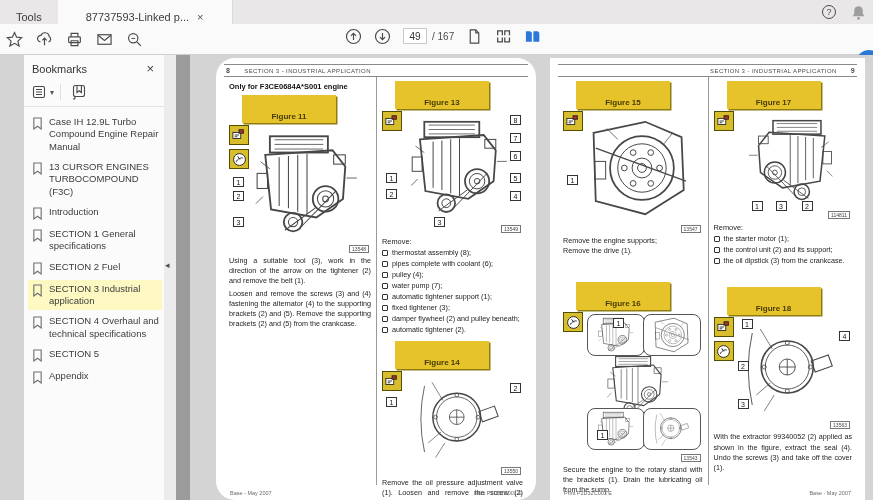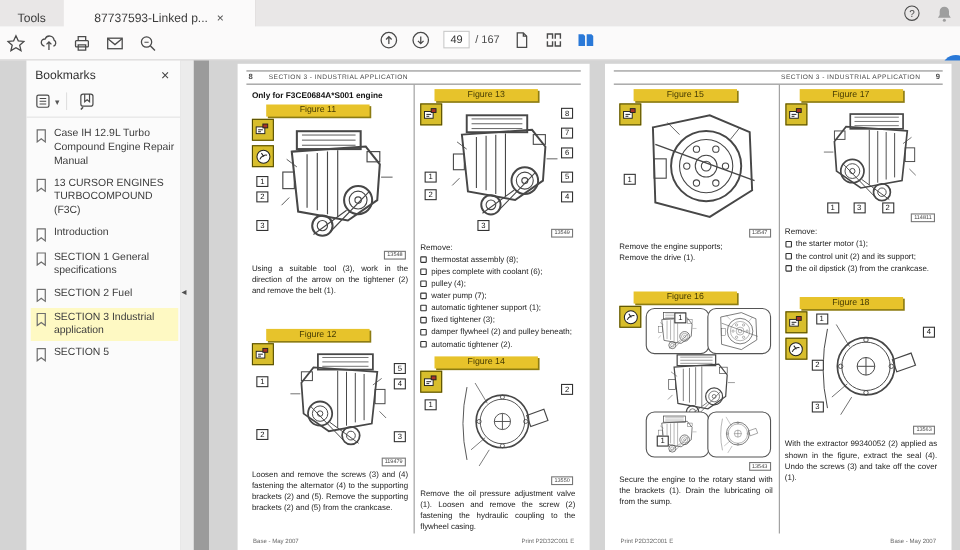--- a/index.html
+++ b/index.html
@@ -45,35 +45,35 @@
   .bm svg { flex:none; margin-top:1px; }
   .bm span { font-size:9.5px; line-height:1.3; color:#3c3c3c; }
   .sb-gutter { width:12px; background:#ececec; position:relative; }
   .sb-collapse { position:absolute; left:1px; top:206px; font-size:9px; color:#4f4f4f; line-height:1; }
   .splitbar { width:14px; background:#9b9b9b; }
   .content { flex:1; position:relative; background:#d4d4d4; overflow:hidden; }
   .vscroll { width:16px; background:#a3a3a3; }
 
   
   .page { position:absolute; top:3px; height:442px; background:#fff; }
-  .page-l { left:26px; width:320px; }
+  .page-l { left:26px; width:320px;border-radius:19px; }
   .page-r { left:360px; width:315px; }
   .page-hdr { margin:6px 8px 0 8px; border-top:1px solid #8a8a8a; border-bottom:1px solid #8a8a8a;
     height:13px; display:flex; align-items:center; font-size:6px; letter-spacing:.4px; color:#4a4a4a; }
   .page-hdr .num { font-weight:bold; font-size:7px; }
   .hdr-l .num { margin:0 14px 0 2px; }
   .hdr-r { justify-content:flex-end; } .hdr-r .num { margin:0 2px 0 14px; }
   .cols { display:flex; padding:0 8px; height:408px; }
   .col { width:50%; padding:0 5px; position:relative; }
   .col + .col { border-left:1px solid #9a9a9a; }
 
   .onlyfor { margin-top:5px; font-size:7.5px; font-weight:bold; color:#111; }
   .fig { position:relative; }
-  .fig-banner { width:94px; margin:4px 0 2px 13px; background:#e7c32b; color:#463c03; font-weight:normal;
-    font-size:8px; text-align:center; padding:0 0 2px 0; box-shadow:1.5px 1.5px 0 #8d7c12; }
+  .fig-banner { width:94px; margin:4px 0 2px 13px; background:#e7c32b; color:#463c03; font-weight:bold;
+    font-size:8px; text-align:center; padding:17px 0 2px 0; box-shadow:1.5px 1.5px 0 #8d7c12; }
   .art { position:relative; margin-top:2px; }
   .art svg.lineart { position:absolute; left:18px; top:2px; right:4px; bottom:10px;
     width:calc(100% - 22px); height:calc(100% - 12px); }
   .icon-sq { position:absolute; left:0; width:20px; height:20px; background:#d8be2c;
     border:1px solid #554d02; display:flex; align-items:center; justify-content:center; z-index:3; }
   .icon-sq.second { top:24px; }
   .callout { position:absolute; z-index:2; min-width:11px; height:10px; border:1px solid #333;
     background:#fff; font-size:7px; line-height:9px; text-align:center; padding:0 1px; color:#111; }
   .ref { position:absolute; right:2px; bottom:0; border:1px solid #777; background:#fff;
     font-size:5px; color:#444; padding:0 2px; z-index:2; }
@@ -268,21 +268,33 @@
         <div class="bm sel">
           <svg width="11" height="13" viewBox="0 0 12 14">
               <path d="M2 1h8v12l-4-3-4 3z" fill="none" stroke="#6e6e6e" stroke-width="1.2"></path>
             </svg>
           <span>SECTION 3 Industrial application</span>
         </div>
         <div class="bm">
           <svg width="11" height="13" viewBox="0 0 12 14">
               <path d="M2 1h8v12l-4-3-4 3z" fill="none" stroke="#6e6e6e" stroke-width="1.2"></path>
             </svg>
+          <span>SECTION 4 Overhaul and technical specifications</span>
+        </div>
+        <div class="bm">
+          <svg width="11" height="13" viewBox="0 0 12 14">
+              <path d="M2 1h8v12l-4-3-4 3z" fill="none" stroke="#6e6e6e" stroke-width="1.2"></path>
+            </svg>
           <span>SECTION 5</span>
+        </div>
+        <div class="bm">
+          <svg width="11" height="13" viewBox="0 0 12 14">
+              <path d="M2 1h8v12l-4-3-4 3z" fill="none" stroke="#6e6e6e" stroke-width="1.2"></path>
+            </svg>
+          <span>Appendix</span>
         </div>
       </div>
     </div>
     <div class="sb-gutter">
       <span class="sb-collapse">◂</span>
     </div>
     <div class="splitbar"></div>
 
     <div class="content">
 
@@ -313,41 +325,20 @@
                 <svg class="lineart" viewBox="0 0 100 100" preserveAspectRatio="xMidYMid meet">
                     <use href="#sym-engine"></use>
                   </svg>
                 <span class="callout" style="left:4px;top:52px">1</span>
                 <span class="callout" style="left:4px;top:66px">2</span>
                 <span class="callout" style="left:4px;top:92px">3</span>
                 <span class="ref">13548</span>
               </div>
             </div>
             <div class="caption">Using a suitable tool (3), work in the direction of the arrow on the tightener (2) and remove the belt (1).</div>
-            <div class="fig" style="margin-top:30px">
-              <div class="fig-banner">Figure 12</div>
-              <div class="art" style="height:112px;">
-                <span class="icon-sq" style="top:0">
-                  <svg width="14" height="14" viewBox="0 0 16 16">
-                      <rect x="1" y="5" width="9" height="7" fill="#fff" stroke="#222"></rect>
-                      <rect x="8" y="2" width="5" height="4" fill="#a93326" stroke="#222"></rect>
-                      <path d="M3 8h5M3 10h3" stroke="#222"></path>
-                    </svg>
-                </span>
-                <svg class="lineart" viewBox="0 0 100 100" preserveAspectRatio="xMidYMid meet" style="transform:scaleX(-1)">
-                    <use href="#sym-engine"></use>
-                  </svg>
-                <span class="callout" style="left:4px;top:30px">1</span>
-                <span class="callout" style="left:4px;top:78px">2</span>
-                <span class="callout" style="right:2px;top:18px">5</span>
-                <span class="callout" style="right:2px;top:32px">4</span>
-                <span class="callout" style="right:2px;top:80px">3</span>
-                <span class="ref">119479</span>
-              </div>
-            </div>
             <div class="caption">Loosen and remove the screws (3) and (4) fastening the alternator (4) to the supporting brackets (2) and (5). Remove the supporting brackets (2) and (5) from the crankcase.</div>
           </div>
           <div class="col">
             <div class="fig">
               <div class="fig-banner">Figure 13</div>
               <div class="art" style="height:122px;">
                 <span class="icon-sq" style="top:0">
                   <svg width="14" height="14" viewBox="0 0 16 16">
                       <rect x="1" y="5" width="9" height="7" fill="#fff" stroke="#222"></rect>
                       <rect x="8" y="2" width="5" height="4" fill="#a93326" stroke="#222"></rect>

